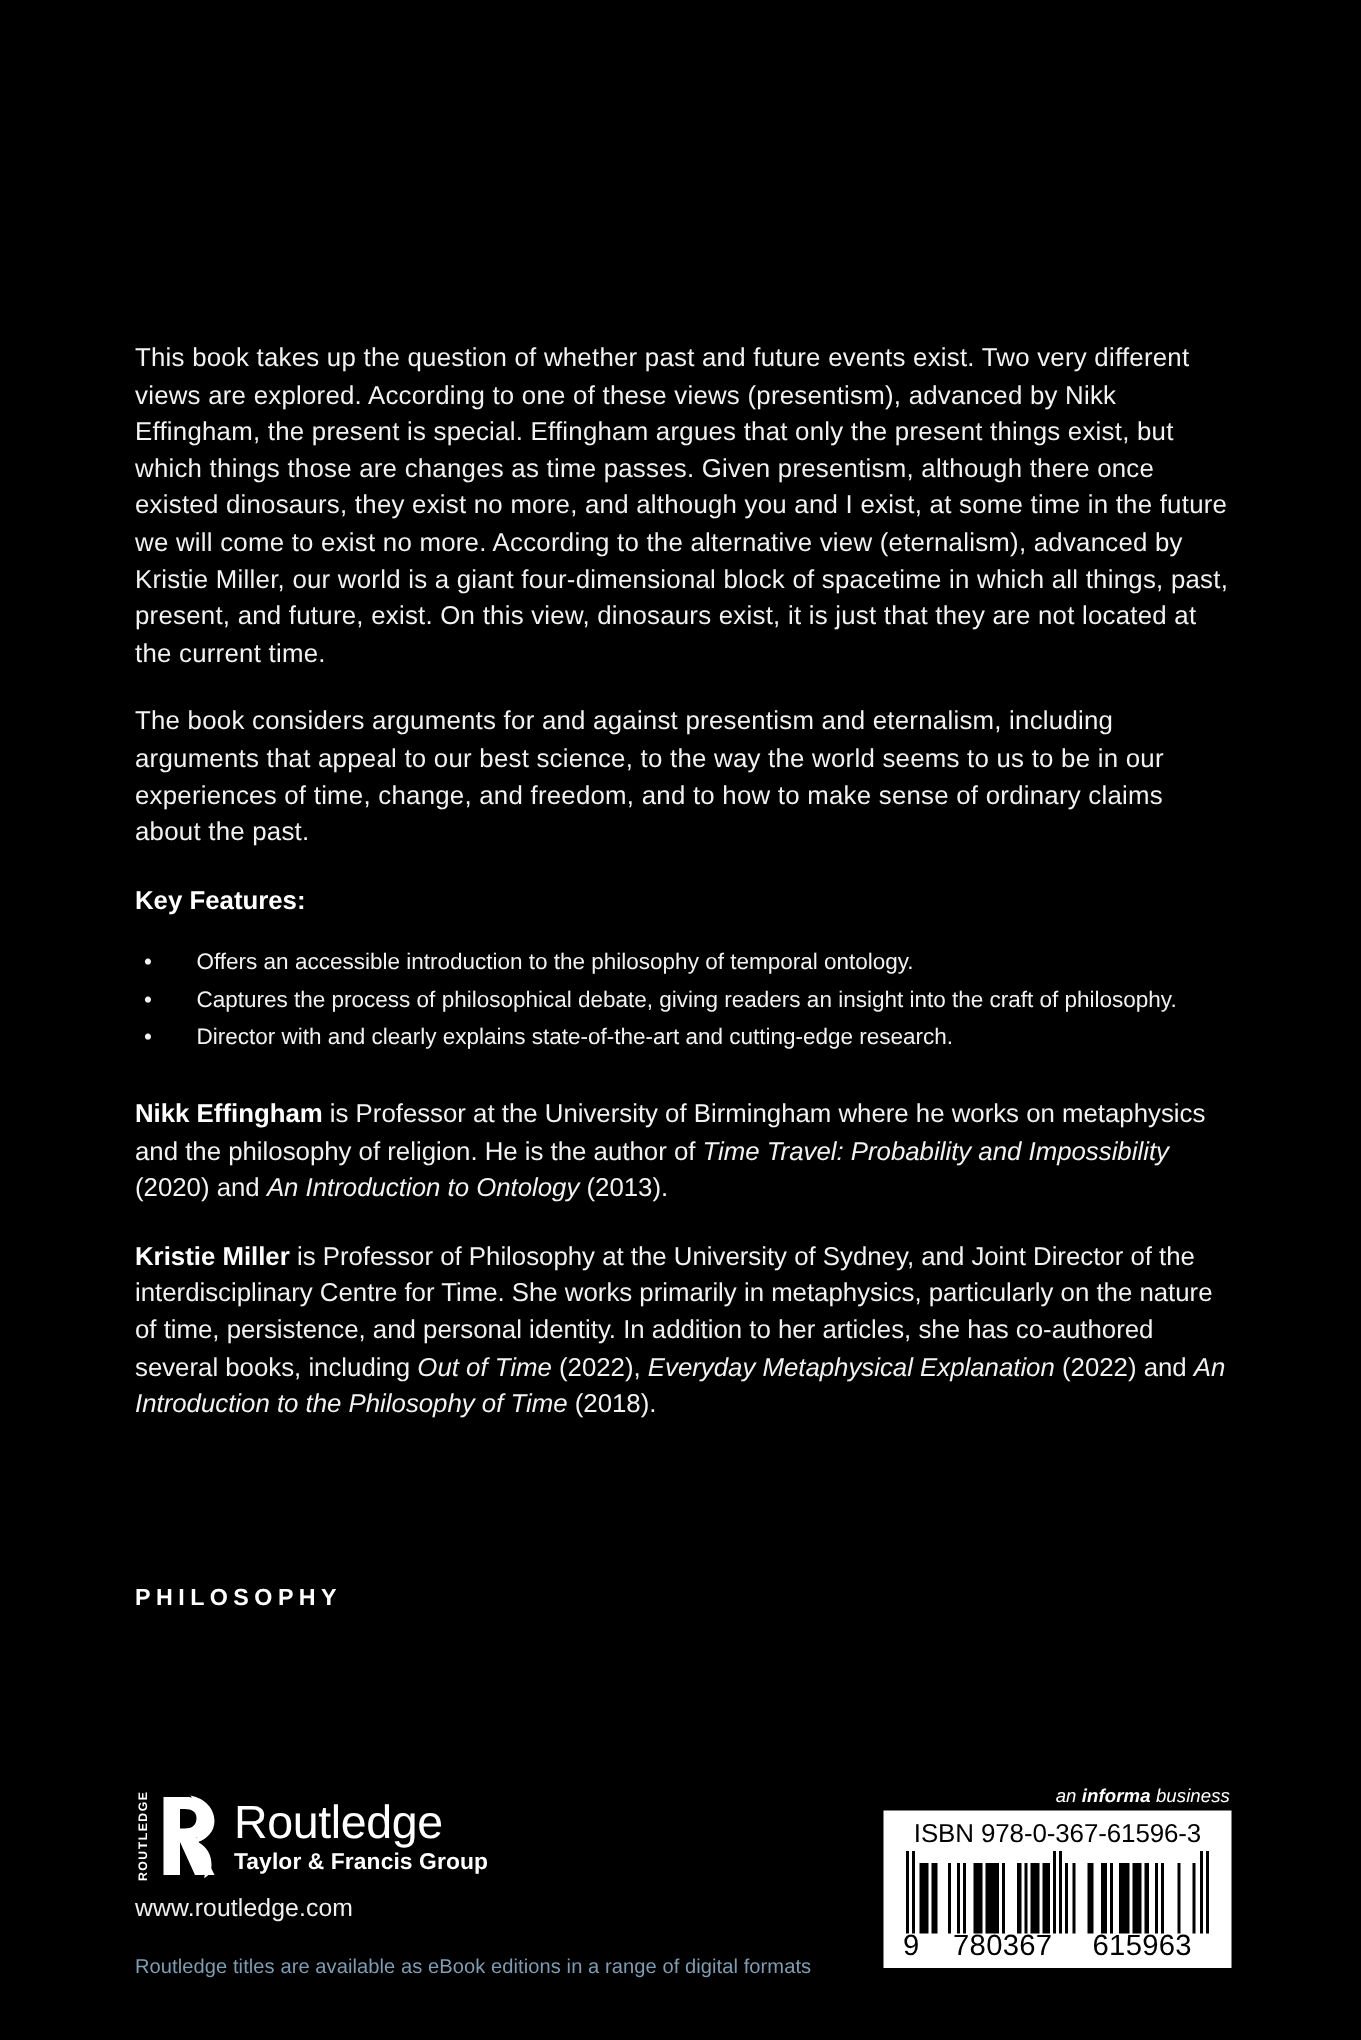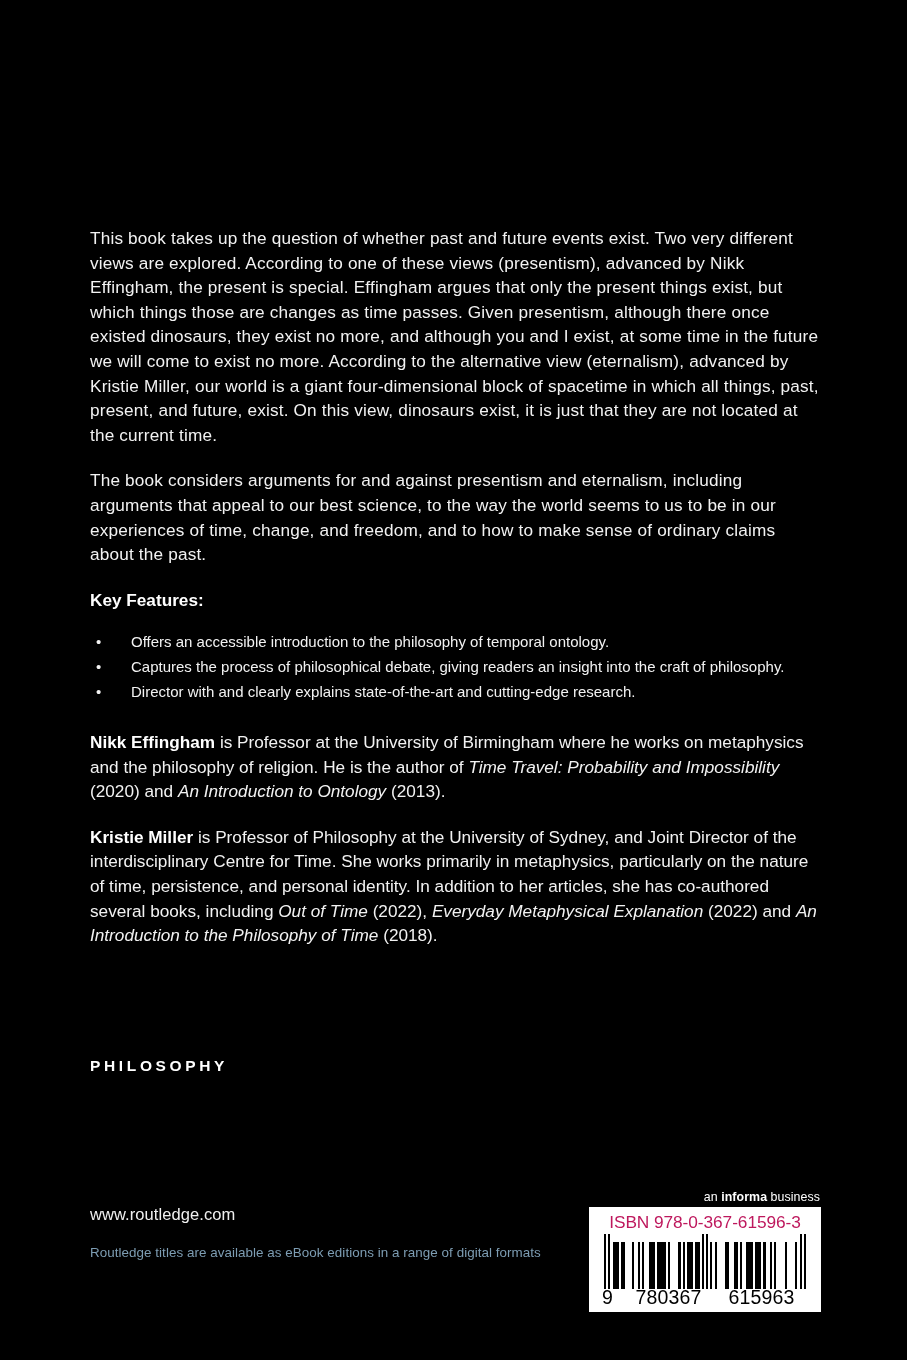--- a/index.html
+++ b/index.html
@@ -182,31 +182,32 @@
     width: 232px;
   }
 
   .informa {
     text-align: right;
     font-size: 12.4px;
     color: #ffffff;
     margin-bottom: 3px;
     padding-right: 1px;
     letter-spacing: 0.005em;
+    font-style: italic;
   }
   .informa b { font-weight: bold; }
 
   .barcode-box {
     background: #ffffff;
     width: 232px;
     padding: 5px 9px 4px 9px;
   }
 
   .isbn-line {
-    color: #be185d;
+    color: #000000;
     font-size: 17.3px;
     line-height: 20px;
     text-align: center;
     letter-spacing: -0.004em;
     white-space: nowrap;
   }
 
   .bars {
     display: flex;
     align-items: flex-end;
@@ -258,20 +259,35 @@
 
     <p class="bio"><span class="name">Nikk Effingham</span><span> is Professor at the University of Birmingham where he works on metaphysics and the philosophy of religion. He is the author of </span><i>Time Travel: Probability and Impossibility</i><span> (2020) and </span><i>An Introduction to Ontology</i><span> (2013).</span></p>
 
     <p class="bio"><span class="name">Kristie Miller</span><span> is Professor of Philosophy at the University of Sydney, and Joint Director of the interdisciplinary Centre for Time. She works primarily in metaphysics, particularly on the nature of time, persistence, and personal identity. In addition to her articles, she has co-authored several books, including </span><i>Out of Time</i><span> (2022), </span><i>Everyday Metaphysical Explanation</i><span> (2022) and </span><i>An Introduction to the Philosophy of Time</i><span> (2018).</span></p>
 
   </div>
 
   <div class="category">PHILOSOPHY</div>
 
   <div class="publisher">
+    <div class="logo-row">
+      <div class="logo-mark">
+        <div class="logo-vertical">ROUTLEDGE</div>
+        <div class="logo-r">
+          <svg viewBox="0 0 40 56" xmlns="http://www.w3.org/2000/svg" aria-hidden="true">
+            <path fill="#ffffff" d="M4 2 h15 c11 0 17 6 17 14 0 7 -4 11 -10 13 l12 25 h-13 l-10 -22 v22 h-11 z M15 10 v13 h3 c5 0 8 -2 8 -7 0 -4 -3 -6 -8 -6 z"></path>
+            <path fill="#ffffff" d="M22 1 c10 2 16 9 16 17 0 7 -5 12 -11 14 6 3 9 9 9 15 0 5 -2 8 -5 9 2 -6 0 -12 -6 -16 -4 -3 -8 -4 -8 -4 7 -2 11 -7 11 -14 0 -9 -3 -17 -6 -21 z"></path>
+          </svg>
+        </div>
+      </div>
+      <div class="logo-text">
+        <div class="logo-name">Routledge</div>
+        <div class="logo-sub">Taylor &amp; Francis Group</div>
+      </div>
+    </div>
 
     <div class="weburl">www.routledge.com</div>
 
     <div class="ebook-note">Routledge titles are available as eBook editions in a range of digital formats</div>
   </div>
 
   <div class="barcode-block">
     <div class="informa"><span>an </span><b>informa</b><span> business</span></div>
 
     <div class="barcode-box">

